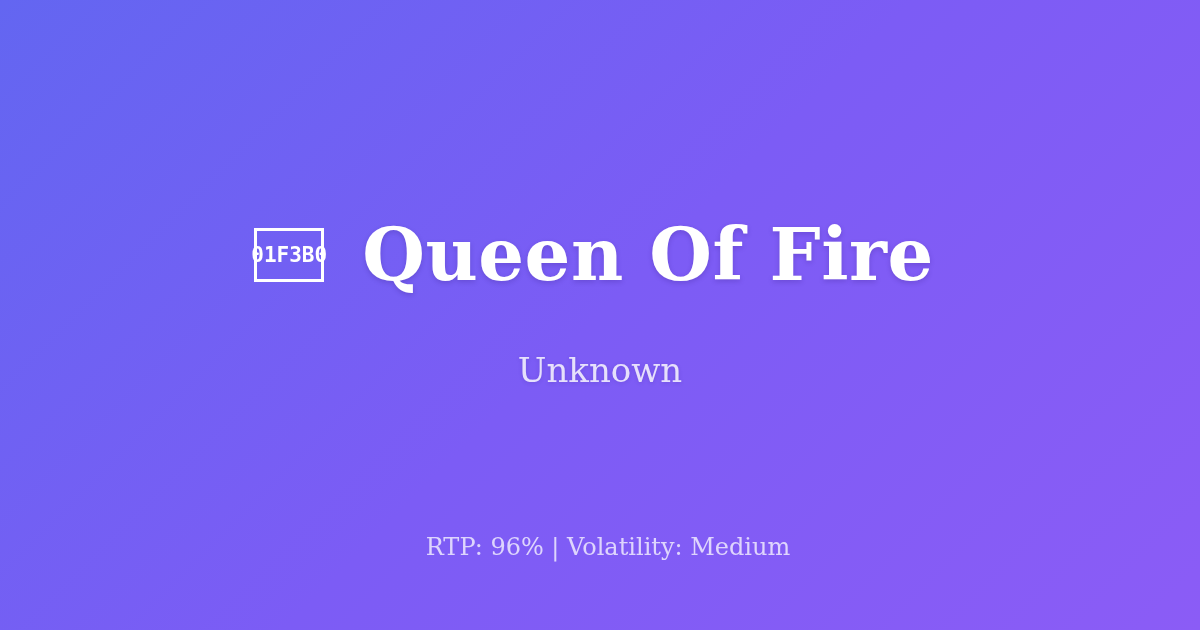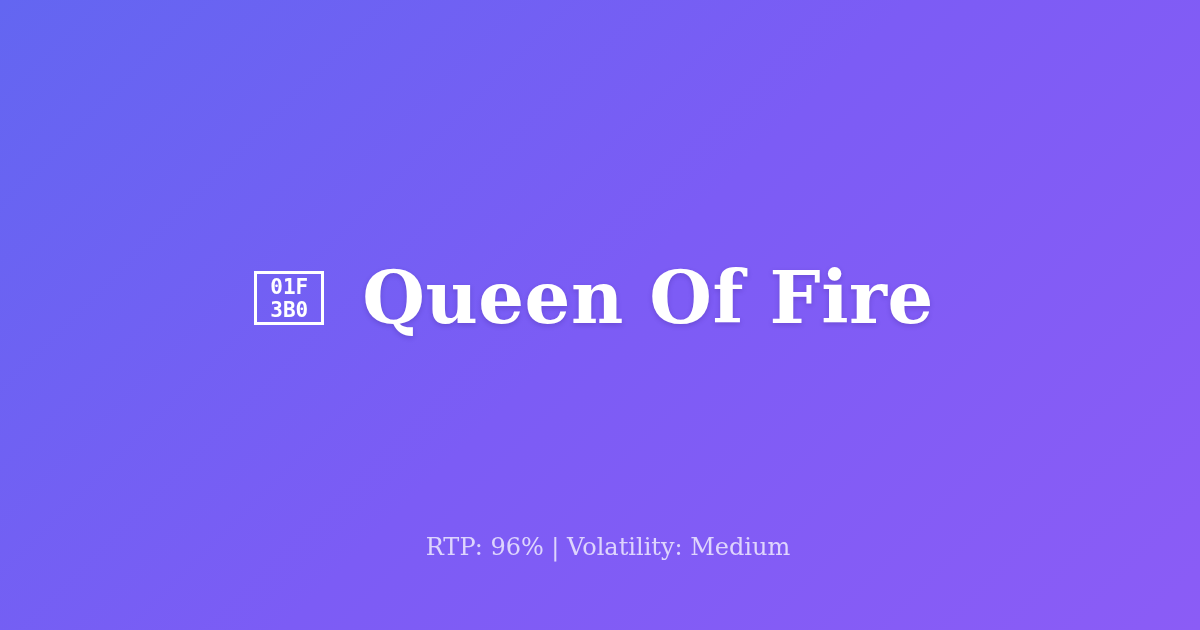--- a/index.html
+++ b/index.html
@@ -36,21 +36,21 @@
   }
 
   
   .tofu-glyph {
     box-sizing: border-box;
     width: 70px;
     height: 54px;
     flex: 0 0 auto;
     border: 3px solid #ffffff;
     display: flex;
-    flex-direction: column;
+    flex-direction: row;
     align-items: center;
     justify-content: center;
     line-height: 1;
     padding: 1px 0 0 0;
   }
 
   .tofu-glyph span {
     display: block;
     font-family: "DejaVu Sans Mono", "Liberation Mono", monospace;
     font-size: 21px;
@@ -107,16 +107,17 @@
 
     <div class="tofu-glyph">
       <span>01F</span>
       <span>3B0</span>
     </div>
 
     <h1 class="hero-title">Queen Of Fire</h1>
 
   </div>
 
+  <p class="hero-subtitle">Unknown</p>
 
   <div class="hero-meta">RTP: 96% | Volatility: Medium</div>
 
 </div>
 
 </body></html>

